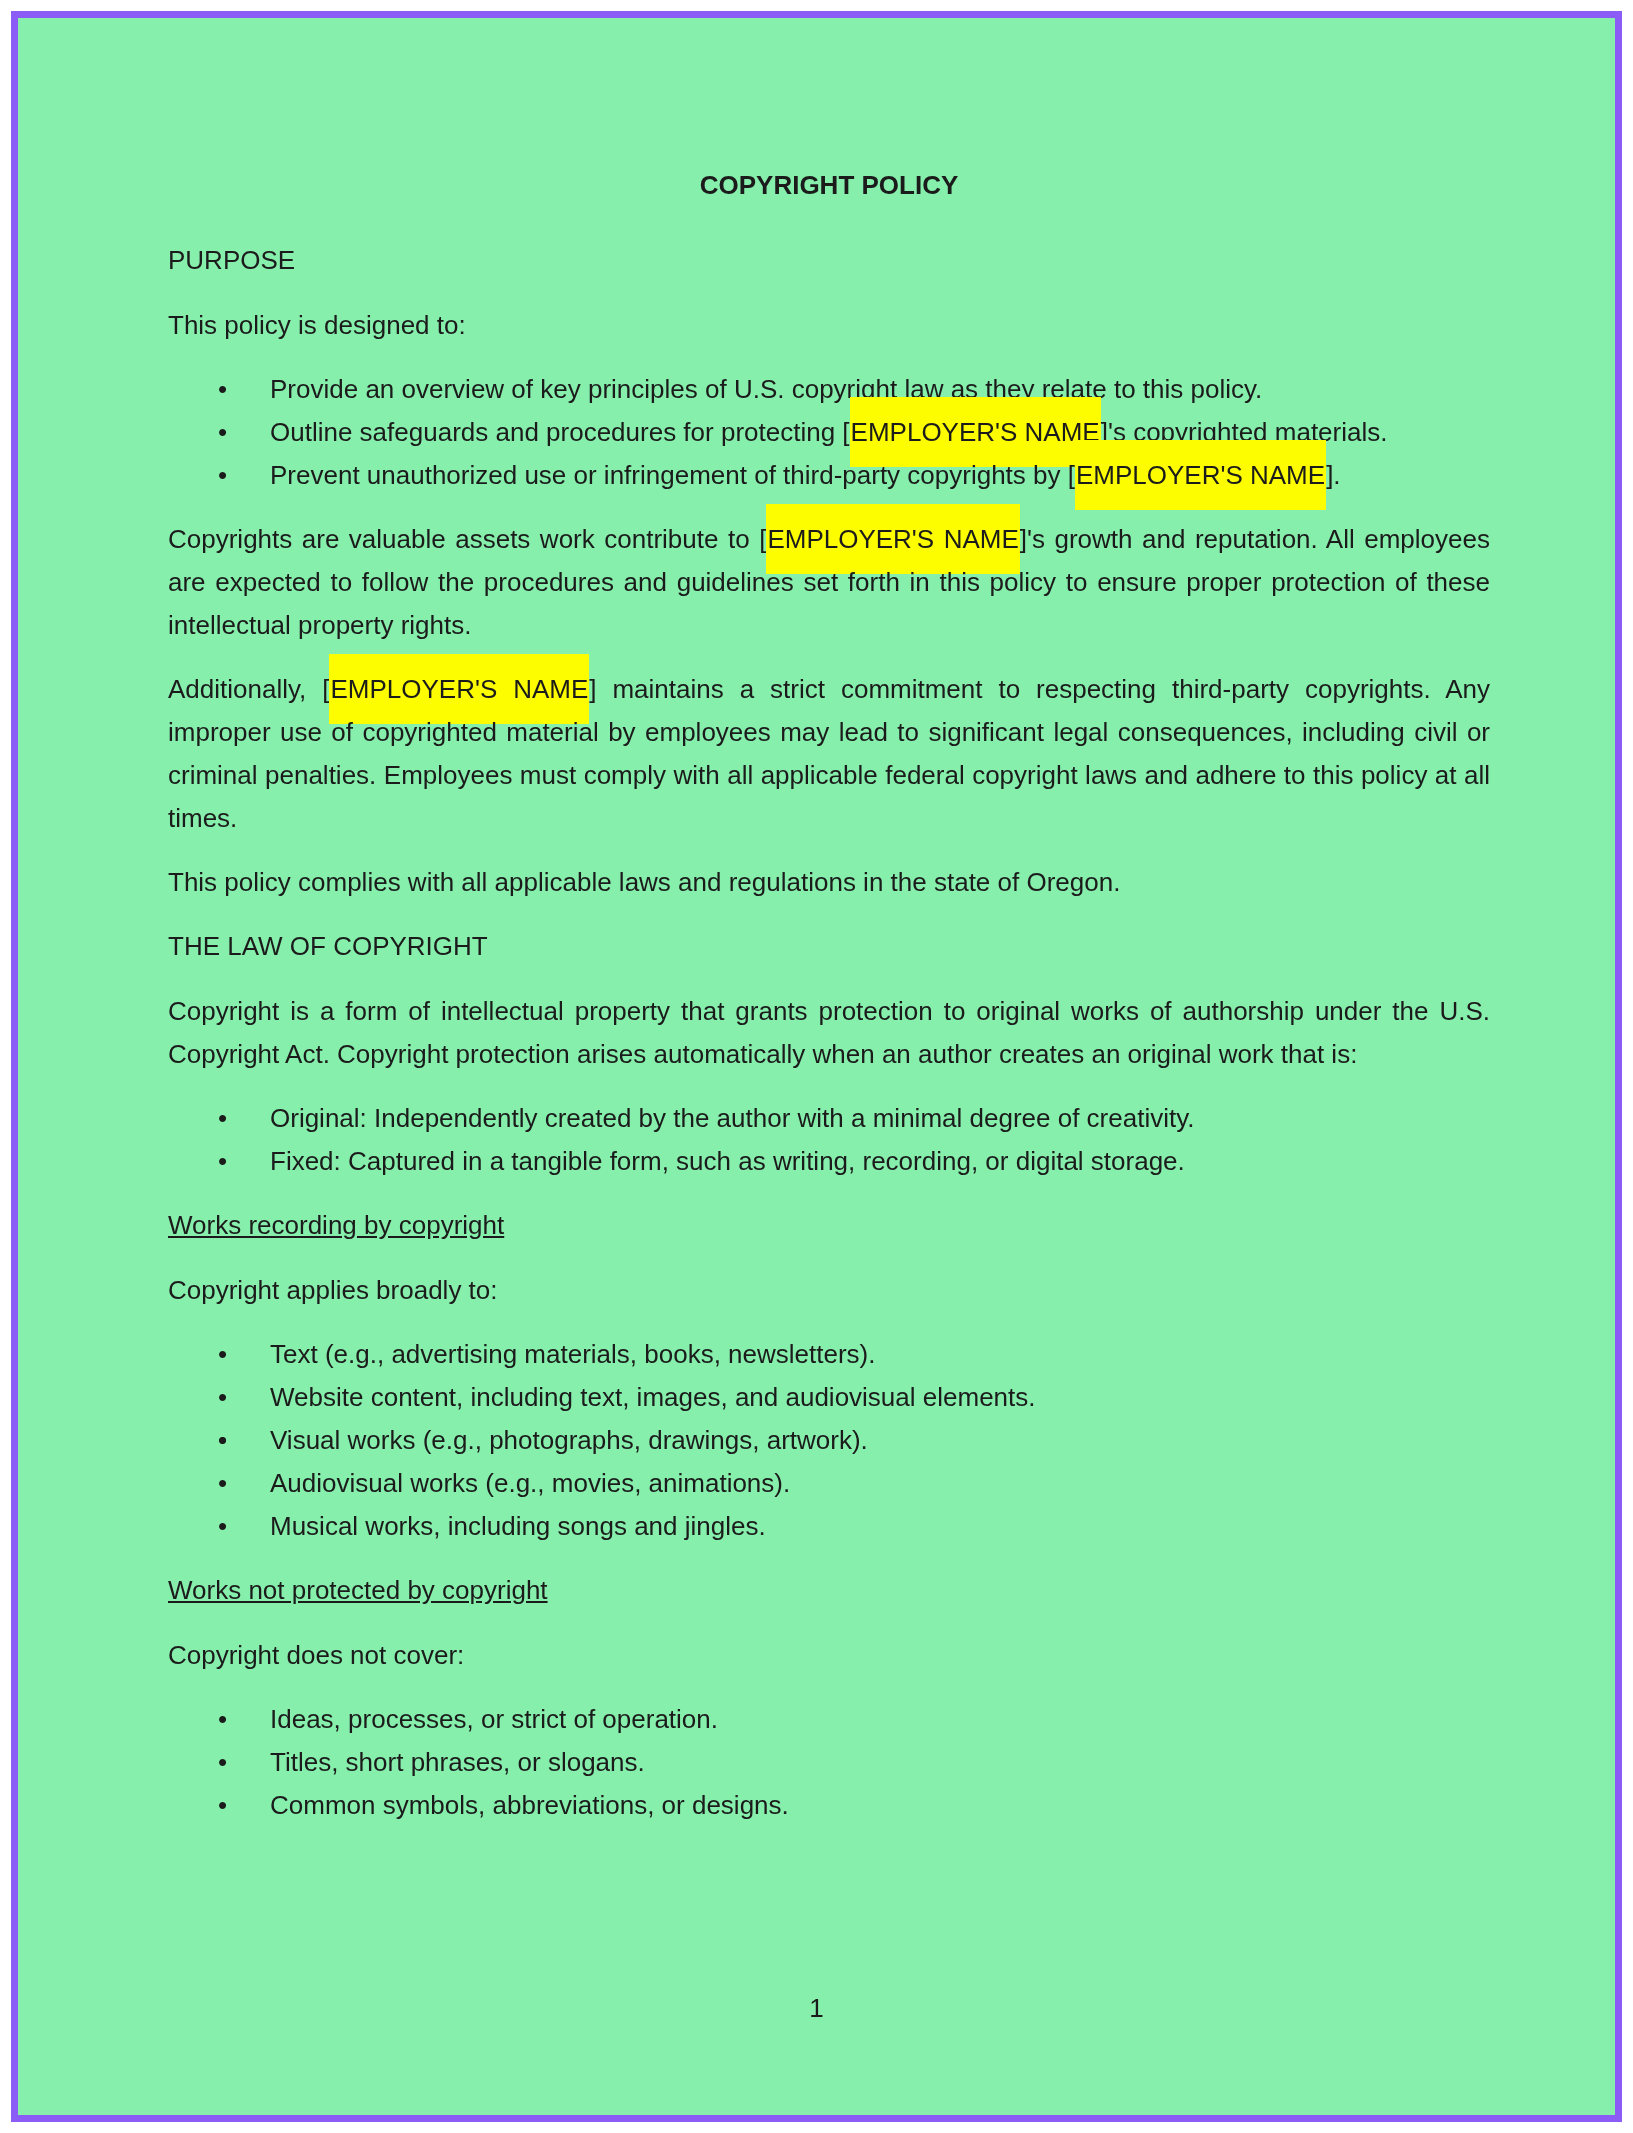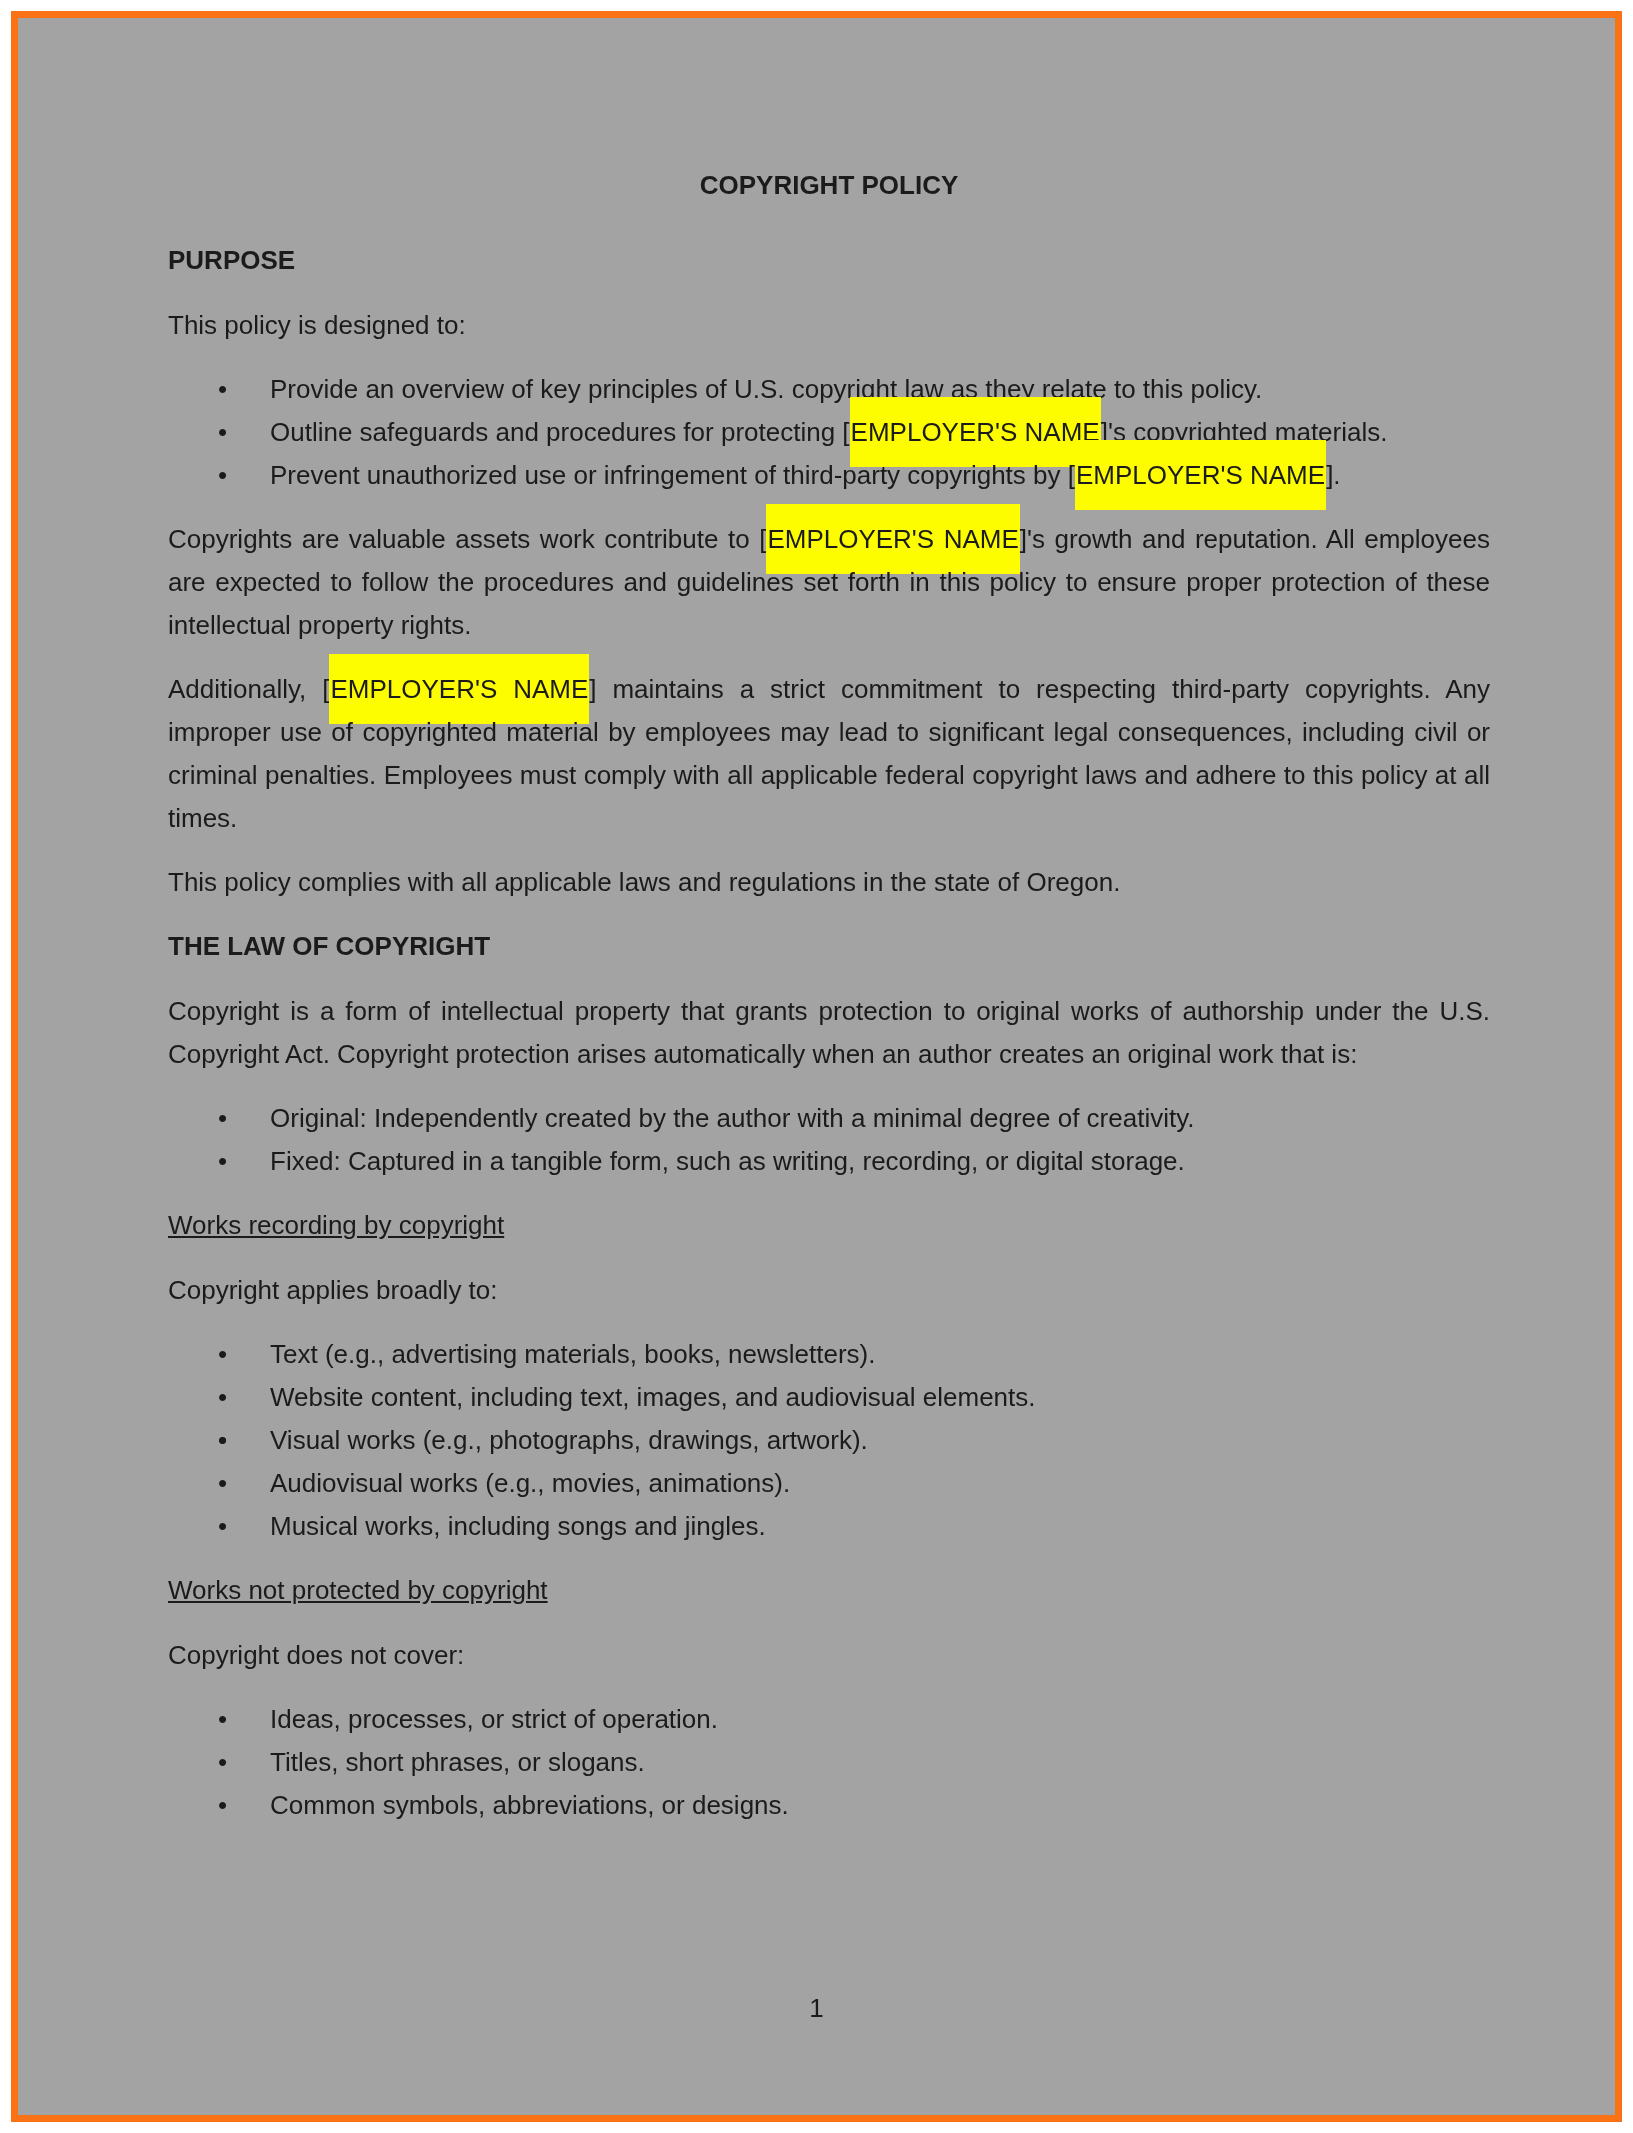--- a/index.html
+++ b/index.html
@@ -7,37 +7,37 @@
     width: 1633px; height: 2133px;
     background: #ffffff;
     font-family: "Liberation Sans", sans-serif;
     color: #1b1b1b;
     position: relative;
     -webkit-font-smoothing: antialiased;
   }
   .frame {
     position: absolute;
     left: 11px; top: 11px; right: 11px; bottom: 11px;
-    border: 7px solid #f97316;
-    background: #a3a3a3;
+    border: 7px solid #8b5cf6;
+    background: #86efac;
   }
   .content {
     position: absolute;
     left: 150px; right: 125px; top: 146px;
     font-size: 26px;
     line-height: 43px;
   }
   p { margin: 0 0 21px 0; }
   .title {
     text-align: center;
     font-weight: bold;
     margin-bottom: 32px;
   }
   .heading {
-    font-weight: bold;
+    font-weight: normal;
     margin-bottom: 22px;
   }
   .subheading {
     text-decoration: underline;
     margin-bottom: 22px;
   }
   .justify { text-align: justify; }
   ul.bullets {
     list-style: none;
     margin: 0 0 21px 0;

